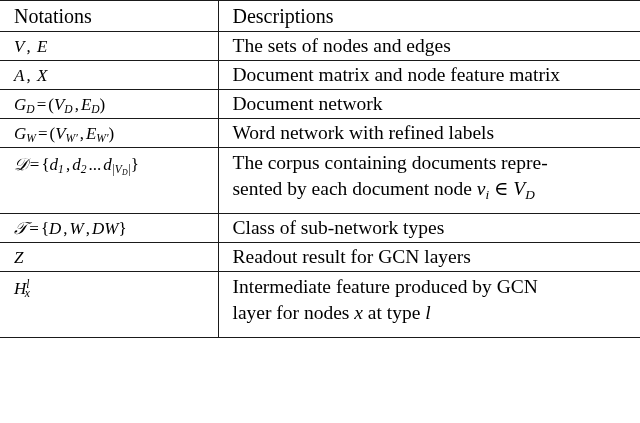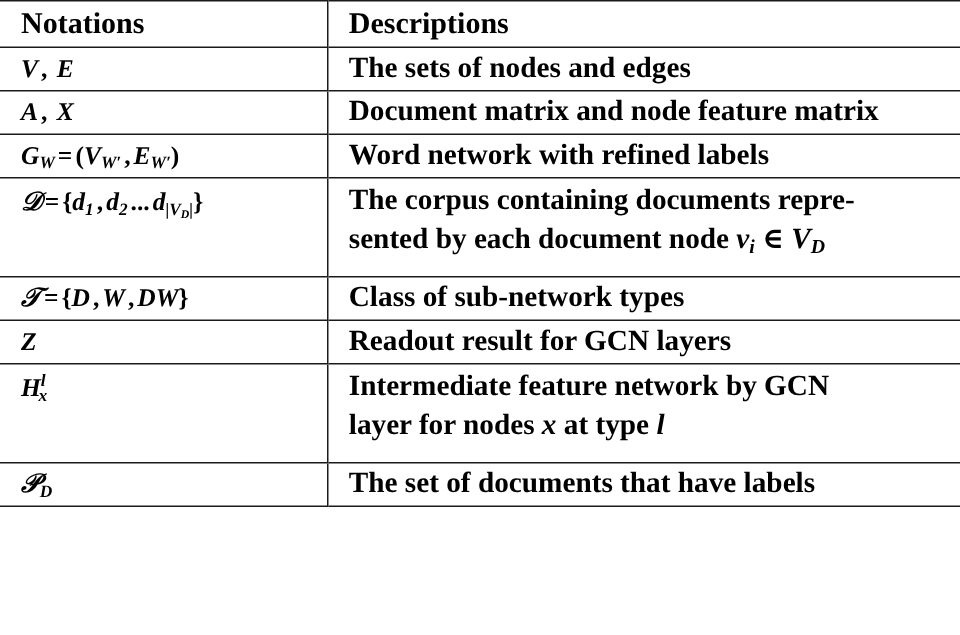--- a/index.html
+++ b/index.html
@@ -23,21 +23,21 @@
   .notation-table col.col-description { width: 422px; }
 
   .notation-table tr {
     border-top: 1.6px solid #1a1a1a;
     border-bottom: 1.6px solid #1a1a1a;
   }
   .notation-table td, .notation-table th {
     vertical-align: middle;
     text-align: left;
     padding: 0 0 0 14px;
-    font-weight: bold;
+    font-weight: normal;
     font-size: 19.5px;
     line-height: 1.32;
     margin-left: 36px;
   }
   .cell-notation {
     border-right: 1.6px solid #1a1a1a;
     height: 28px;
   }
   .cell-description {
     padding-left: 16px;
@@ -127,20 +127,28 @@
     <tr>
       <td class="cell-notation">
         <span class="math"><i>A</i><span class="op">,</span> <i>X</i></span>
       </td>
       <td class="cell-description">
         <span class="desc-text">Document matrix and node feature matrix</span>
       </td>
     </tr>
 
 
+    <tr>
+      <td class="cell-notation">
+        <span class="math"><i>G</i><sub>D</sub><span class="op">=</span><span class="paren">(</span><i>V</i><sub>D</sub><span class="op">,</span><i>E</i><sub>D</sub><span class="paren">)</span></span>
+      </td>
+      <td class="cell-description">
+        <span class="desc-text">Document network</span>
+      </td>
+    </tr>
 
     <tr>
       <td class="cell-notation">
         <span class="math"><i>G</i><sub>W</sub><span class="op">=</span><span class="paren">(</span><i>V</i><sub>W′</sub><span class="op">,</span><i>E</i><sub>W′</sub><span class="paren">)</span></span>
       </td>
       <td class="cell-description">
         <span class="desc-text">Word network with refined labels</span>
       </td>
     </tr>
 
@@ -171,27 +179,19 @@
       <td class="cell-description">
         <span class="desc-text">Readout result for GCN layers</span>
       </td>
     </tr>
 
     <tr class="row-tall">
       <td class="cell-notation">
         <span class="math"><i>H</i><sup>l</sup><sub style="margin-left:-0.42em;">x</sub></span>
       </td>
       <td class="cell-description">
-        <span class="desc-text line2">Intermediate feature network by GCN</span>
+        <span class="desc-text line2">Intermediate feature produced by GCN</span>
         <span class="desc-text line2"><span>layer for nodes </span><span class="mi"><i>x</i></span><span> at type </span><span class="mi"><i>l</i></span></span>
       </td>
     </tr>
 
-    <tr>
-      <td class="cell-notation">
-        <span class="math"><span class="cal">𝒫</span><sub>D</sub></span>
-      </td>
-      <td class="cell-description">
-        <span class="desc-text">The set of documents that have labels</span>
-      </td>
-    </tr>
   </tbody>
 </table>
 
 </body></html>

